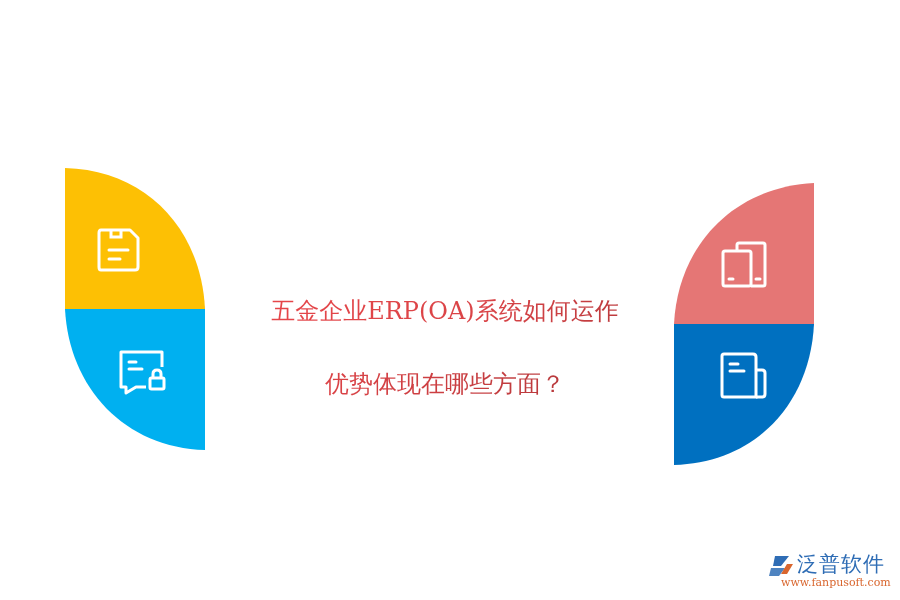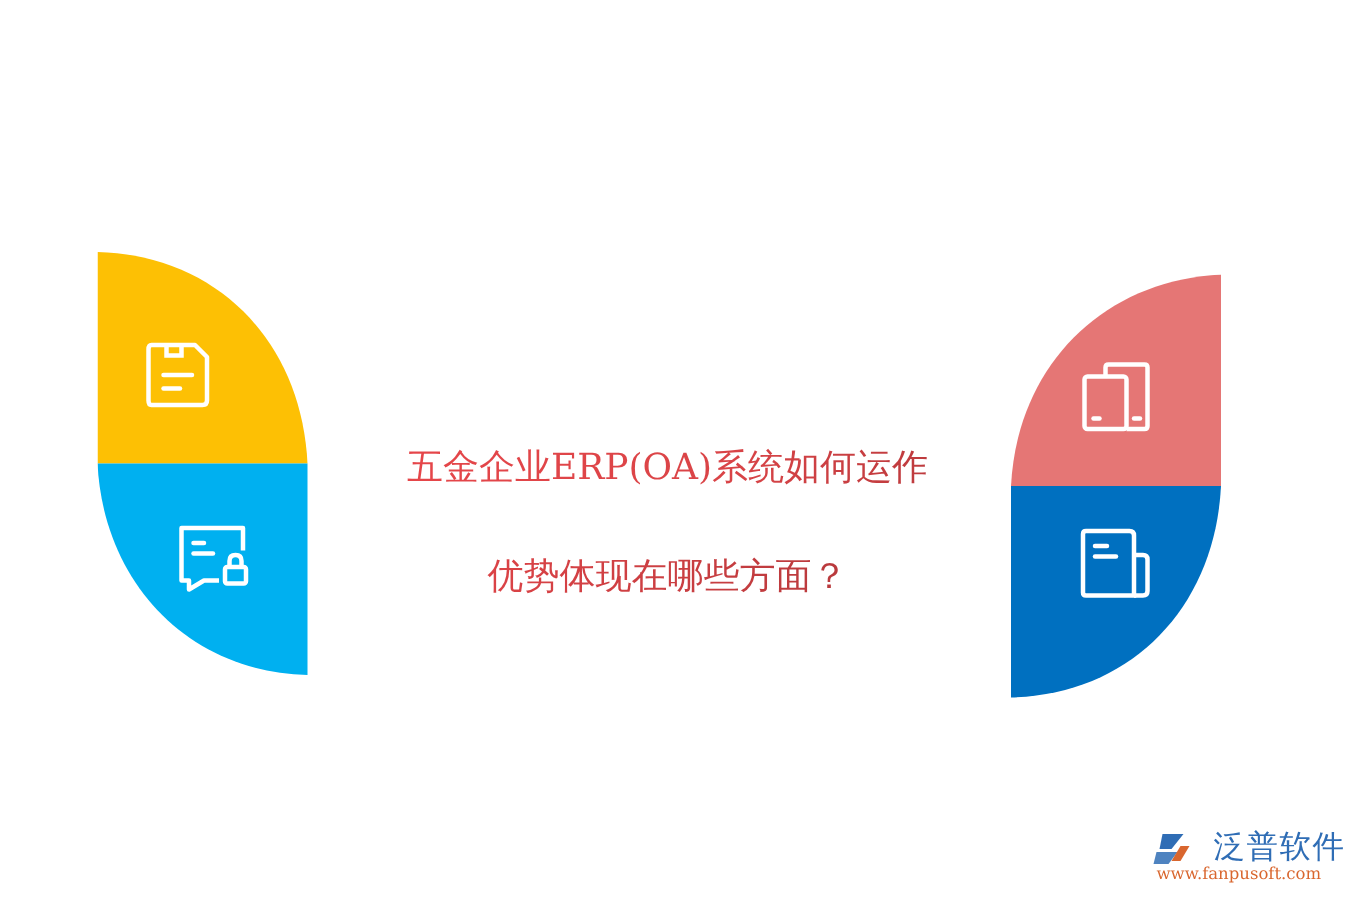--- a/index.html
+++ b/index.html
@@ -26,26 +26,26 @@
     }
     .title .line2 {
       background: linear-gradient(90deg, #e8464a 0%, #c53d40 60%, #a83537 100%);
       -webkit-background-clip: text; background-clip: text; color: transparent; margin-top: 39px;
     }
     .logo {
       position: absolute; left: 765px; top: 552px; width: 130px; height: 40px;
     }
     .logo-mark { position: absolute; left: 2px; top: 2px; }
     .logo-name {
-      position: absolute; left: 44px; top: -2px;
+      position: absolute; left: 32px; top: -2px;
       font-family: "DejaVu Sans", "Liberation Sans", sans-serif;
       font-size: 21px; color: #2f6db5; letter-spacing: 1px; white-space: nowrap;
     }
     .logo-url {
-      position: absolute; left: 6px; top: 24px;
+      position: absolute; left: 16px; top: 24px;
       font-family: "DejaVu Serif", "Liberation Serif", serif;
       font-size: 11px; color: #d9662e; white-space: nowrap;
     }
   </style>
 </head>
 <body>
 
 <svg class="shape" style="left:65px; top:168px;" width="141" height="283" viewBox="0 0 141 283">
   <path d="M0,0 C80,2 136,60 140,141 L0,141 Z" fill="#FDC004"></path>
   <path d="M0,141 L140,141 L140,282 C60,280 4,220 0,141 Z" fill="#00B0F0"></path>

